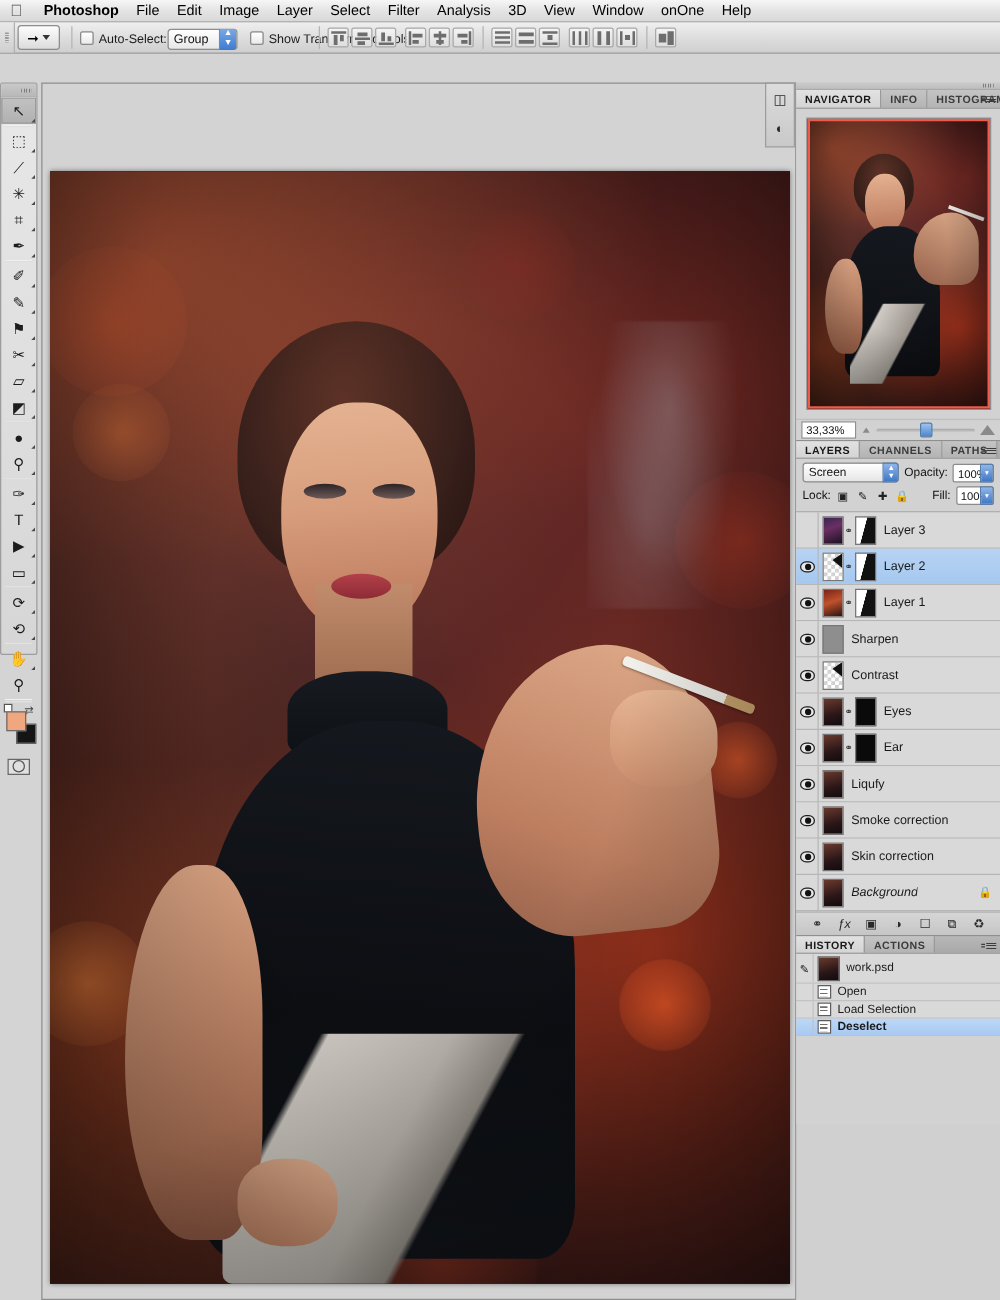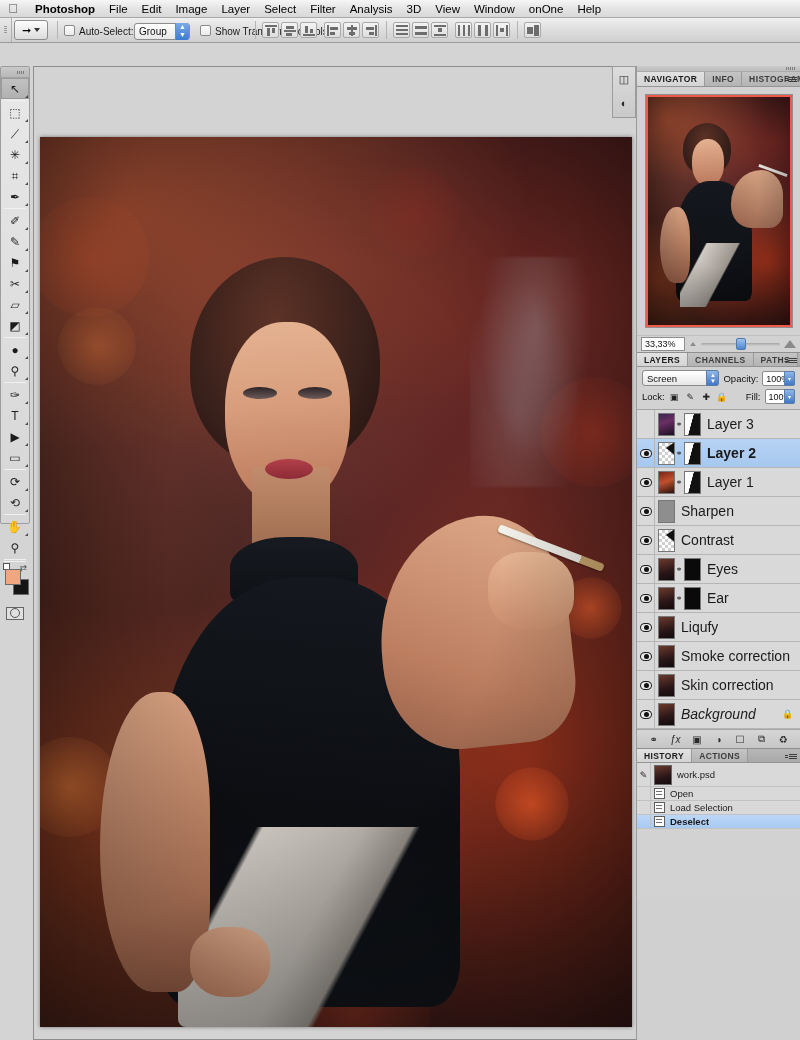--- a/index.html
+++ b/index.html
@@ -184,22 +184,22 @@
   .eye .outer{position:absolute;inset:0;border:1px solid #1d1d1d;border-radius:50% / 60%;background:#e8e8e8;}
   .eye .pupil{position:absolute;left:4px;top:2px;width:5px;height:5px;border-radius:50%;background:#111;}
   .thumb { width:17px;height:23px;border:1px solid #777; margin-left:3px; position:relative;overflow:hidden;
     background:#fff;}
   .thumb.checker{
     background-image:
       linear-gradient(45deg,#cfcfcf 25%,transparent 25%,transparent 75%,#cfcfcf 75%),
       linear-gradient(45deg,#cfcfcf 25%,transparent 25%,transparent 75%,#cfcfcf 75%);
     background-size:6px 6px; background-position:0 0,3px 3px; background-color:#fff;}
   .linkico { width:8px; text-align:center; font-size:8px; color:#333; }
-  .layer-name { font-size:14px; color:#1a1a1a; margin-left:6px; white-space:nowrap; overflow:hidden;}
-  .layer-name.bold{font-weight:bold;}
+  .layer-name { font-size:10px; color:#1a1a1a; margin-left:6px; white-space:nowrap; overflow:hidden;}
+  .layer-name.bold{font-weight:normal;}
   .layer-name.italic{font-style:italic;}
   .lock-badge{position:absolute;right:6px;font-size:9px;color:#333;}
 
   #layers-footer { height:19px; background:linear-gradient(to bottom,#d6d6d6,#c6c6c6);
     border-top:1px solid #a4a4a4; display:flex;align-items:center;justify-content:space-around;
     padding:0 6px; font-size:10px;color:#2a2a2a;}
   .footer-ico{width:14px;height:13px;display:flex;align-items:center;justify-content:center;}
 
   
   #history-body { background:#d9d9d9; }

